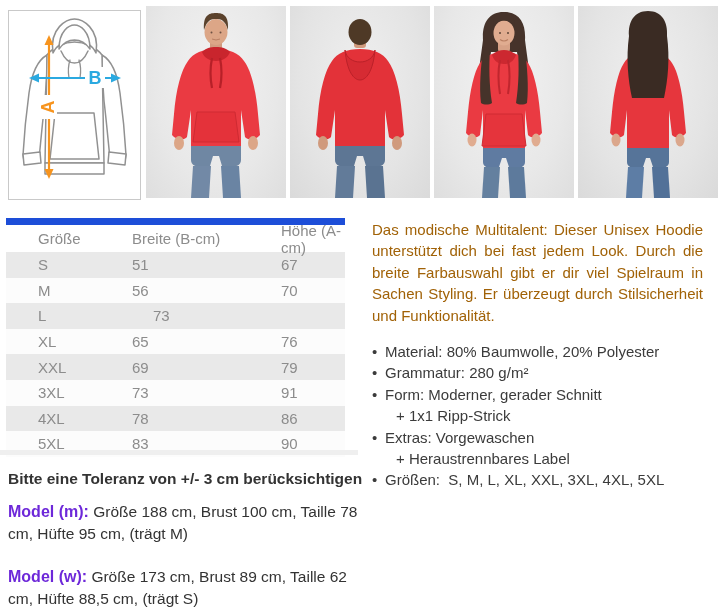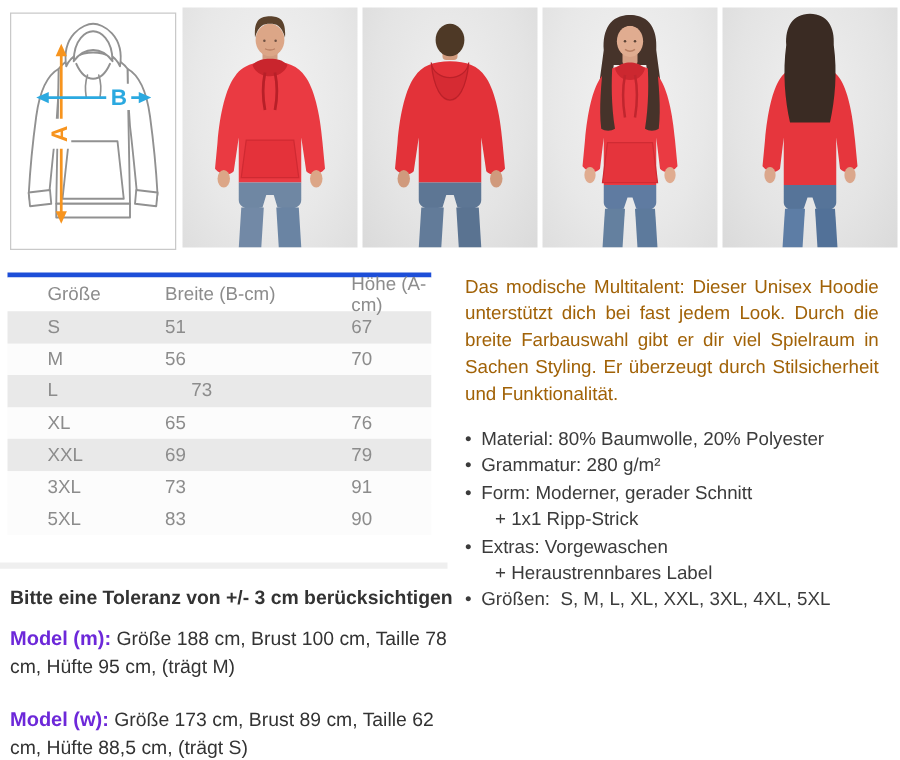--- a/index.html
+++ b/index.html
@@ -9,21 +9,21 @@
   
   .panel{position:absolute;top:6px;height:192px;width:140px;
          background:radial-gradient(ellipse at 50% 38%, #f2f2f2 0%, #e8e8e8 62%, #dedede 100%);}
   .panel svg{display:block;width:100%;height:100%;}
   .diagram-panel{position:absolute;left:8px;top:10px;width:131px;height:188px;
                  background:#fff;border:1px solid #c9c9c9;box-sizing:content-box;}
   .p2{left:146px;} .p3{left:290px;} .p4{left:434px;} .p5{left:578px;}
   .p3,.p5{background:radial-gradient(ellipse at 50% 38%, #efefef 0%, #e4e4e4 62%, #dadada 100%);}
 
   
-  .size-table{position:absolute;left:6px;top:218px;width:339px;border-top:4px solid #1d4ed8;
+  .size-table{position:absolute;left:6px;top:218px;width:339px;border-top:7px solid #1d4ed8;
               font-size:15px;color:#8c8c8c;}
   .trow{display:flex;align-items:center;height:25.6px;}
   .trow.head{height:27px;background:#fff;}
   .trow.shade{background:#e9e9e9;}
   .trow.plain{background:#fcfcfc;}
   .c1{width:126px;padding-left:32px;box-sizing:border-box;}
   .c2{width:128px;}
   .c3{flex:1;margin-left:21px;}
   .table-bottom-strip{position:absolute;left:0;top:450px;width:358px;height:5px;background:#efefef;}
 
@@ -188,20 +188,25 @@
     <div class="trow shade">
       <div class="c1">XXL</div>
       <div class="c2">69</div>
       <div class="c3">79</div>
     </div>
     <div class="trow plain">
       <div class="c1">3XL</div>
       <div class="c2">73</div>
       <div class="c3">91</div>
     </div>
+    <div class="trow shade">
+      <div class="c1">4XL</div>
+      <div class="c2">78</div>
+      <div class="c3">86</div>
+    </div>
     <div class="trow plain">
       <div class="c1">5XL</div>
       <div class="c2">83</div>
       <div class="c3">90</div>
     </div>
   </div>
   <div class="table-bottom-strip"></div>
 
   <div class="tolerance">Bitte eine Toleranz von +/- 3 cm berücksichtigen</div>
 

